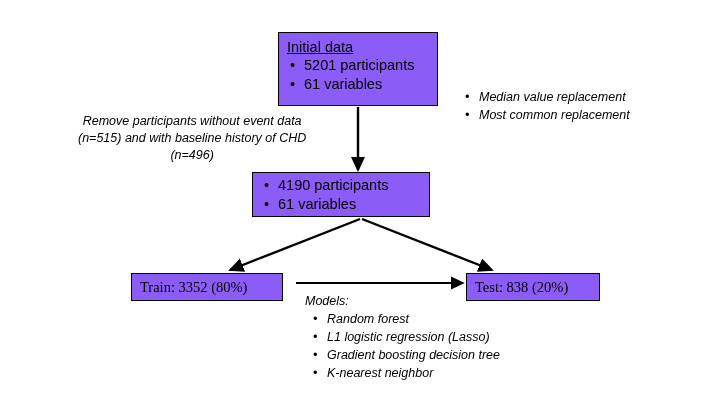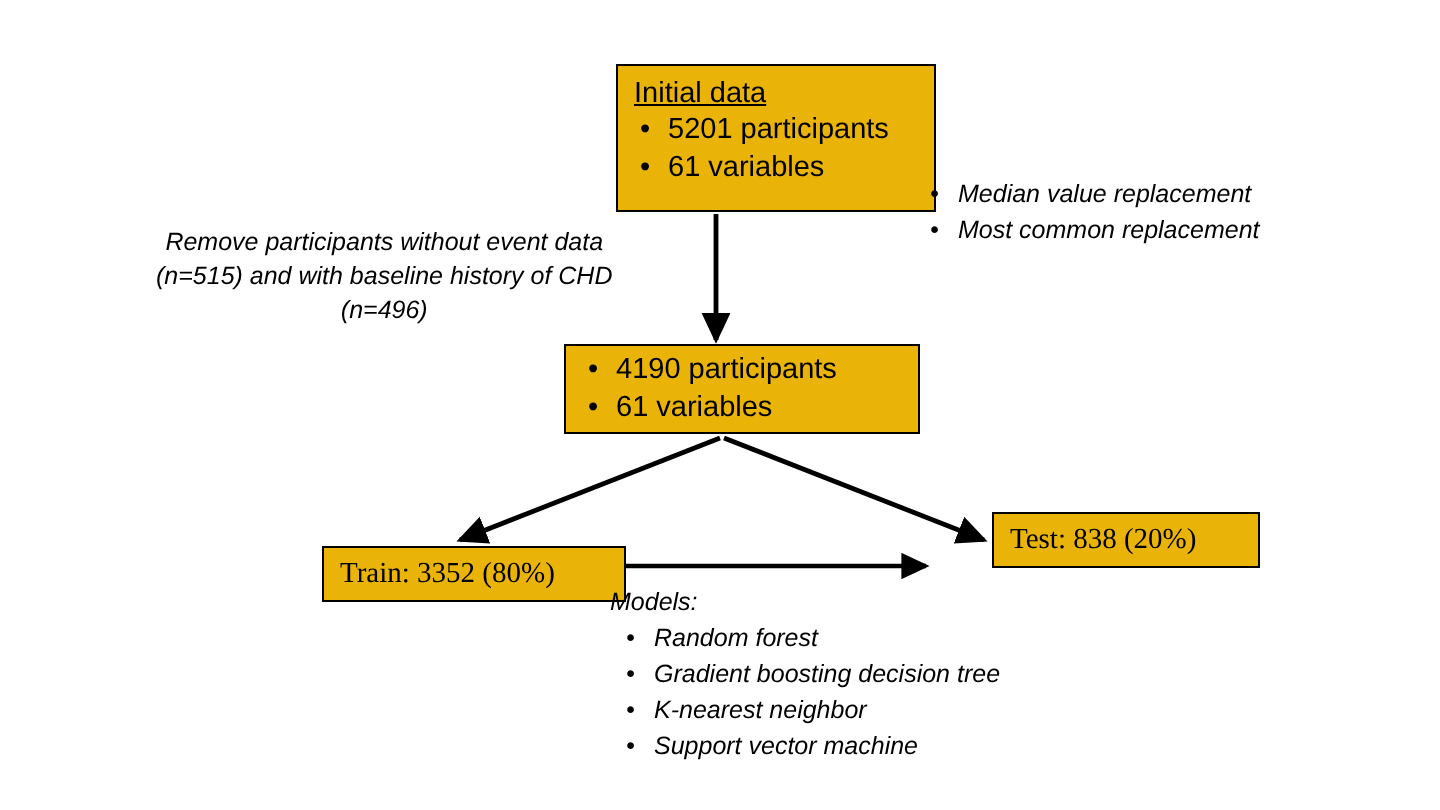--- a/index.html
+++ b/index.html
@@ -20,23 +20,22 @@
     position: absolute;
     left: 0;
     top: 0;
     width: 720px;
     height: 405px;
     pointer-events: none;
   }
   .node-box {
     position: absolute;
     border: 1.6px solid #000000;
-    background: #eab308;
+    background: #8b5cf6;
     box-sizing: border-box;
-    margin-left: 30px;
   }
   .box-heading {
     text-decoration: underline;
     font-size: 14.5px;
     line-height: 18px;
     white-space: nowrap;
   }
   .bullet-list {
     list-style: none;
     margin: 0;
@@ -82,21 +81,21 @@
   .annotation ul.bullet-list li::before {
     left: 8px;
   }
   
   #box-initial  { left: 278px; top: 32px;  width: 160px; height: 74px; }
   #box-initial .inner { padding: 5px 0 0 8px; }
   #box-filtered { left: 252px; top: 172px; width: 178px; height: 45px; }
   #box-filtered .inner { padding: 3px 0 0 8px; }
   #box-train    { left: 131px; top: 273px; width: 152px; height: 28px; }
   #box-train .inner { padding: 4px 0 0 8px; }
-  #box-test     { left: 466px; top: 256px; width: 134px; height: 28px; }
+  #box-test     { left: 466px; top: 273px; width: 134px; height: 28px; }
   #box-test .inner { padding: 4px 0 0 8px; }
   #ann-remove     { left: 78px;  top: 113px; }
   #ann-imputation { left: 457px; top: 88px; }
   #ann-models     { left: 305px; top: 293px; }
 </style>
 </head>
 <body>
 
 <div id="canvas">
 
@@ -153,19 +152,19 @@
     <ul class="bullet-list">
       <li>Median value replacement</li>
       <li>Most common replacement</li>
     </ul>
   </div>
 
   <div class="annotation" id="ann-models">
     <div class="ann-title">Models:</div>
     <ul class="bullet-list">
       <li>Random forest</li>
+      <li>L1 logistic regression (Lasso)</li>
       <li>Gradient boosting decision tree</li>
       <li>K-nearest neighbor</li>
-      <li>Support vector machine</li>
     </ul>
   </div>
 
 </div>
 
 </body></html>

